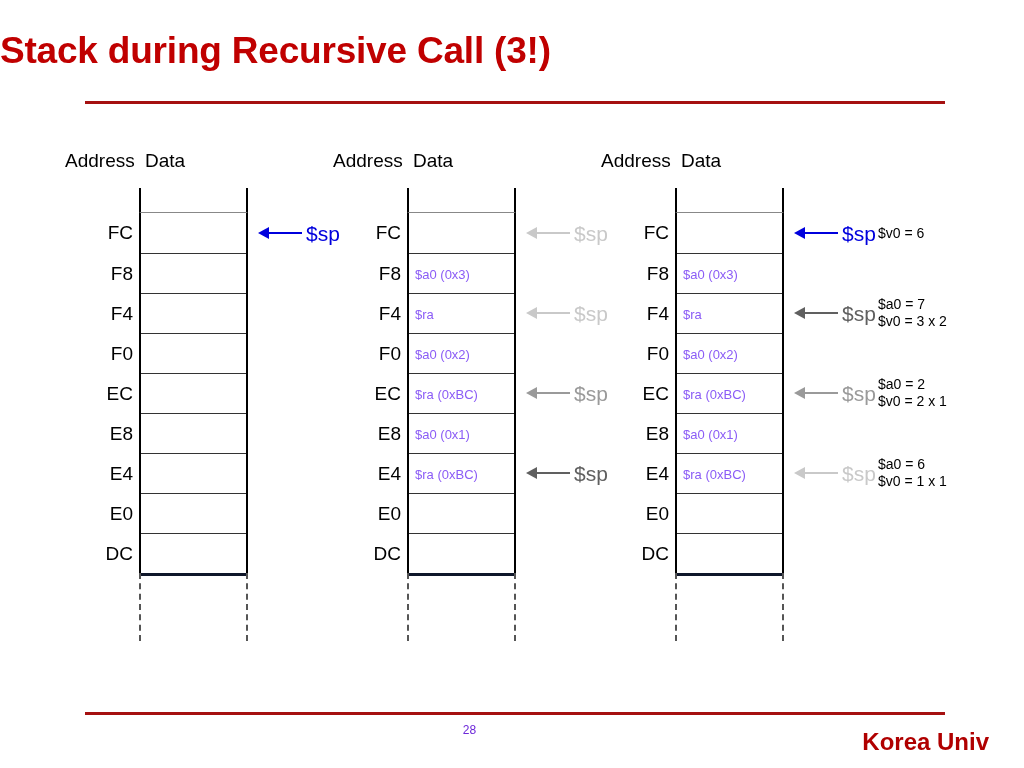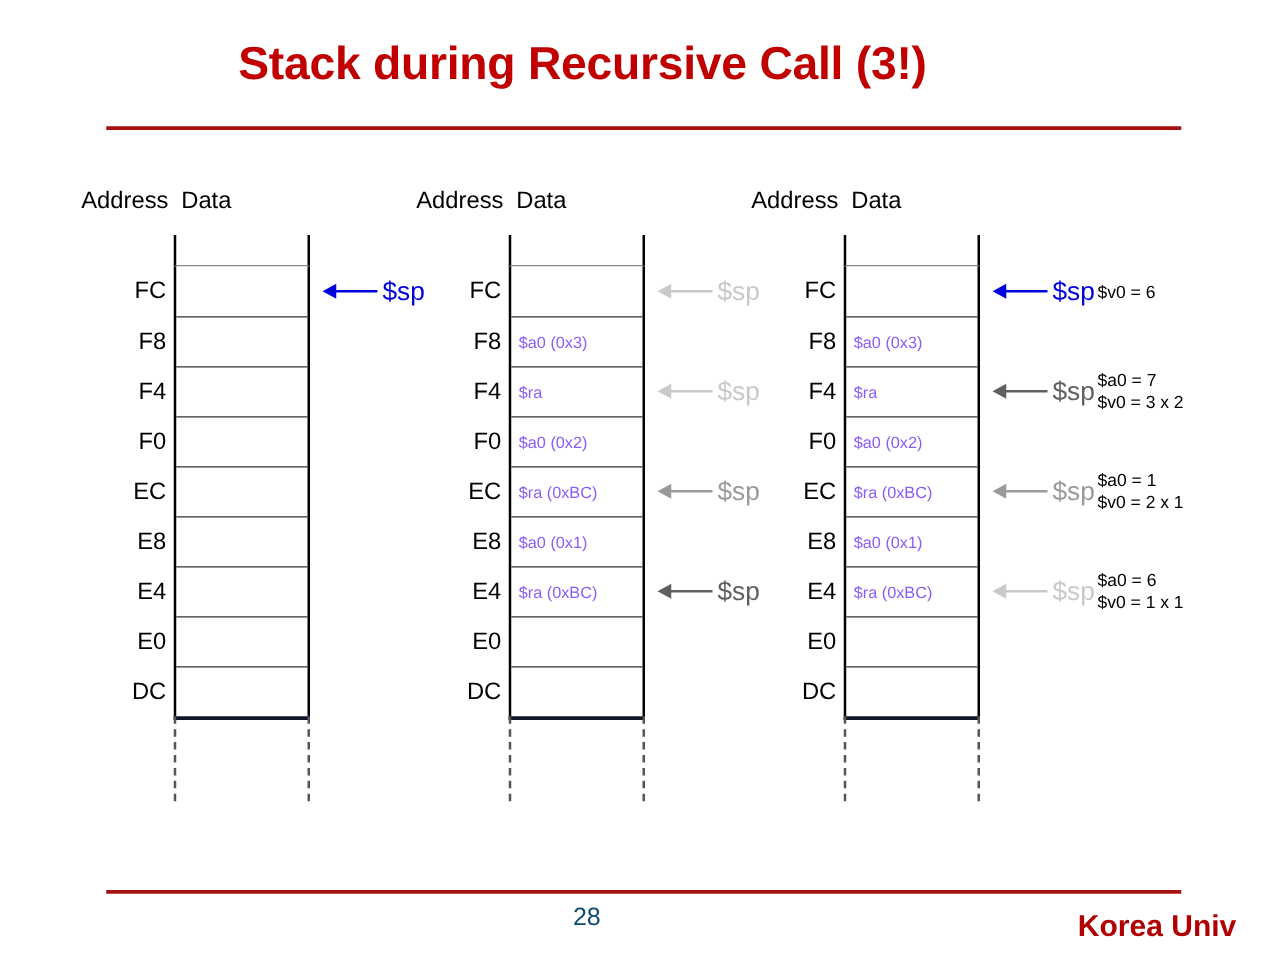--- a/index.html
+++ b/index.html
@@ -15,21 +15,21 @@
     font-family: "Liberation Sans", sans-serif;
     color: #000000;
   }
 
   
   #slide-title {
     position: absolute;
     left: 0;
     top: 30px;
     width: 932px;
-    text-align: center;
+    text-align: left;
     font-size: 37px;
     font-weight: bold;
     color: #C00000;
     letter-spacing: -0.2px;
     white-space: nowrap;
   }
   #title-rule {
     position: absolute;
     left: 85px;
     top: 101px;
@@ -46,22 +46,22 @@
     width: 860px;
     height: 3px;
     background: #A51010;
   }
   #page-number {
     position: absolute;
     left: 0;
     top: 723px;
     width: 939px;
     text-align: center;
-    font-size: 20px;
-    color: #0c4a6e;
+    font-size: 12px;
+    color: #6d28d9;
   }
   #footer-brand {
     position: absolute;
     right: 35px;
     top: 728px;
     font-size: 24px;
     font-weight: bold;
     color: #B00000;
     white-space: nowrap;
     text-align: center;
@@ -391,21 +391,21 @@
       <span class="sp-label">$sp</span>
     </div>
     <div class="note" style="left: 878px; top: 224.5px;">
       <div>$v0 =  6</div>
     </div>
     <div class="note" style="left: 878px; top: 296px;">
       <div>$a0 = 7</div>
       <div>$v0 =  3 x 2</div>
     </div>
     <div class="note" style="left: 878px; top: 376px;">
-      <div>$a0 = 1</div>
+      <div>$a0 = 2</div>
       <div>$v0 =  2 x 1</div>
     </div>
     <div class="note" style="left: 878px; top: 456px;">
       <div>$a0 = 6</div>
       <div>$v0 =  1 x 1</div>
     </div>
   </div>
 
 <div id="footer-rule"></div>
 <div id="page-number">28</div>

